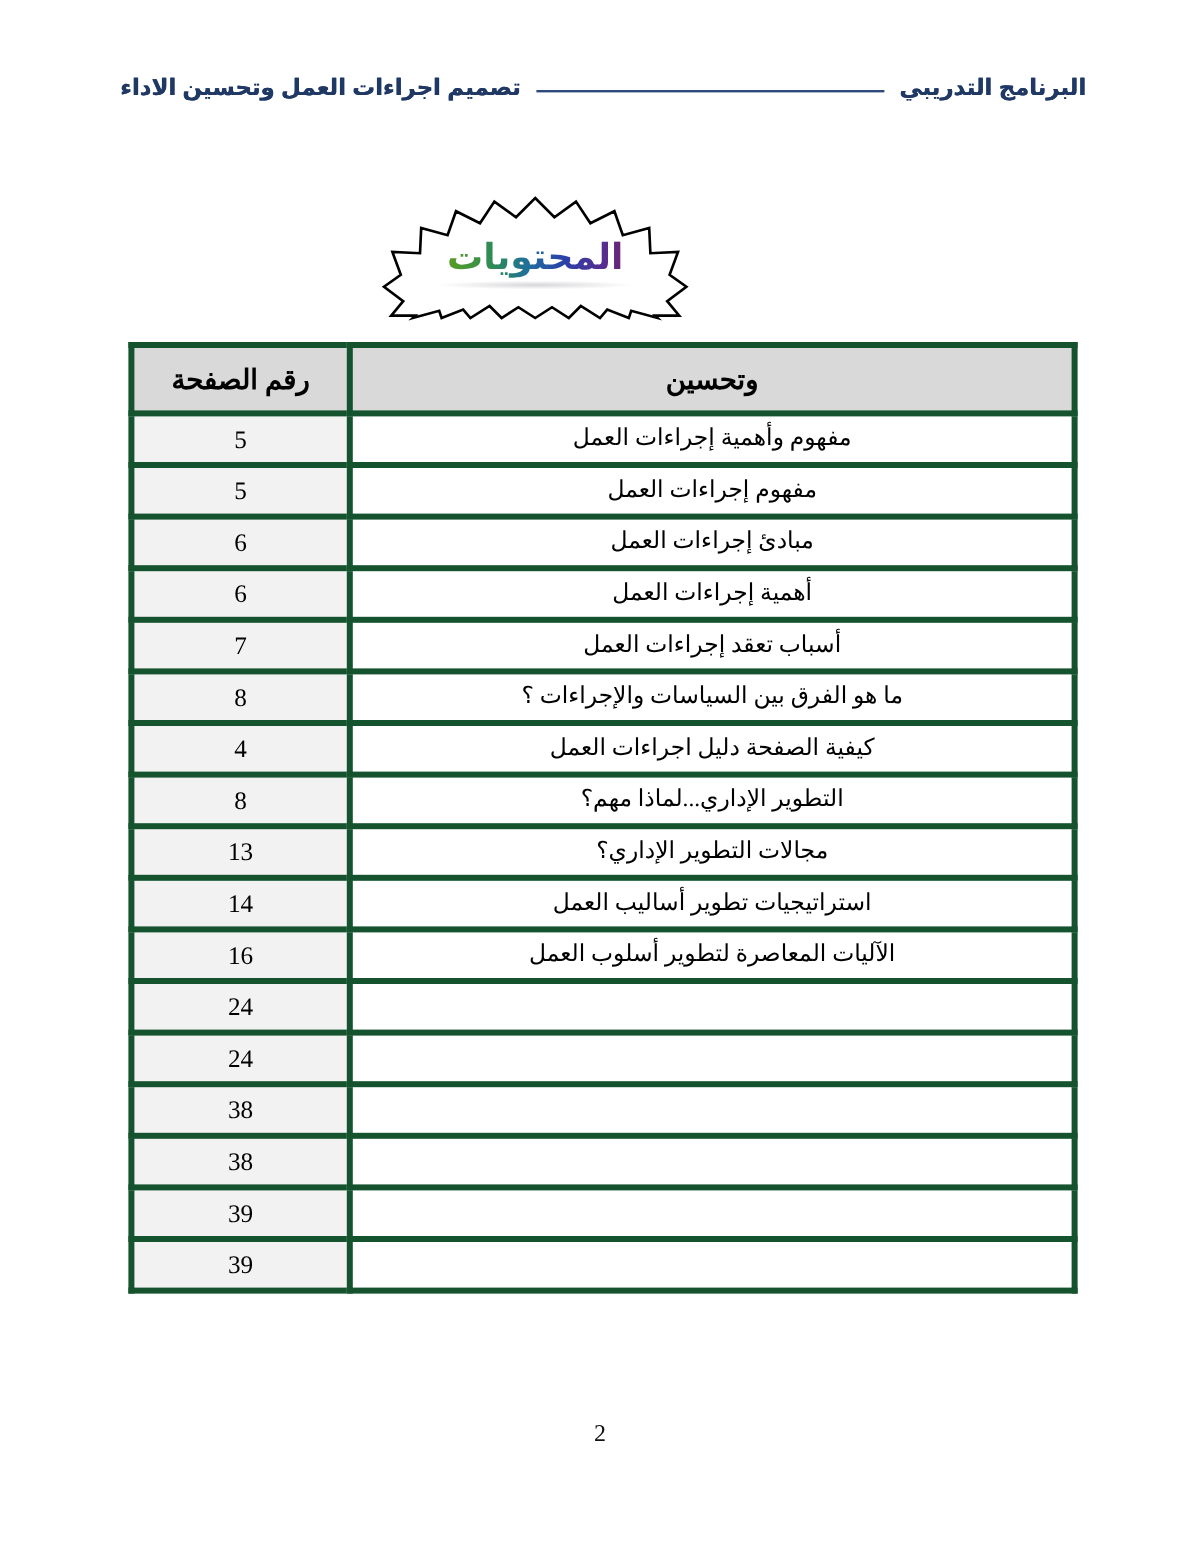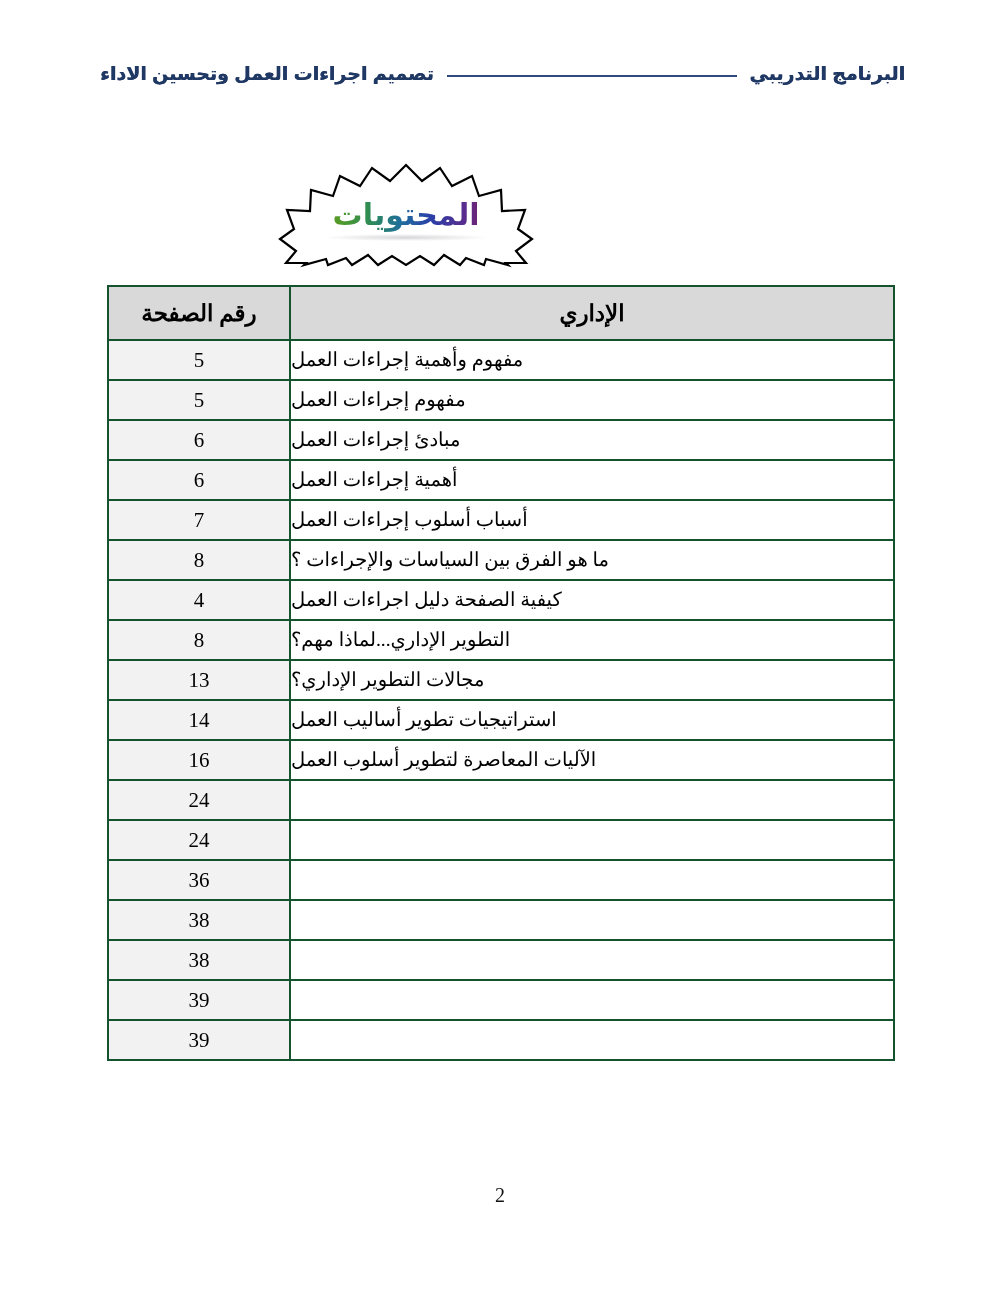--- a/index.html
+++ b/index.html
@@ -49,20 +49,21 @@
   
   .starburst-wrap {
     position: absolute;
     top: 160px;
     left: 0;
     width: 812px;
     height: 110px;
     display: flex;
     align-items: center;
     justify-content: center;
+    padding-left: 40px;
   }
   .starburst {
     position: relative;
     width: 252px;
     height: 104px;
   }
   .starburst svg {
     position: absolute;
     inset: 0;
     width: 100%;
@@ -116,39 +117,39 @@
     width: 786px;
     border-collapse: collapse;
     table-layout: fixed;
     direction: rtl;
   }
   .toc-table col.col-subject { width: 604px; }
   .toc-table col.col-page    { width: 182px; }
 
   .toc-table th,
   .toc-table td {
-    border: 2px solid #14532d;
+    border: 5px solid #14532d;
     padding: 0;
     height: 38px;
     vertical-align: middle;
   }
 
   .toc-table thead th {
     background: #D9D9D9;
     height: 52px;
     font-family: "Liberation Serif", "DejaVu Serif", serif;
     font-weight: bold;
     font-size: 23px;
     text-align: center;
     color: #000;
   }
 
   .cell-subject {
     background: #FFFFFF;
-    text-align: left;
+    text-align: center;
     padding-right: 14px;
     font-size: 19.5px;
     line-height: 1.15;
     white-space: nowrap;
     direction: rtl;
   }
   .cell-page {
     background: #F2F2F2;
     text-align: center;
     font-size: 21px;
@@ -187,21 +188,21 @@
   </div>
 </div>
 
 <table class="toc-table">
   <colgroup>
     <col class="col-subject">
     <col class="col-page">
   </colgroup>
   <thead>
     <tr>
-      <th>الإداري</th>
+      <th>وتحسين</th>
       <th>رقم الصفحة</th>
     </tr>
   </thead>
   <tbody id="toc-body">
       <tr>
         <td class="cell-subject">مفهوم وأهمية إجراءات العمل</td>
         <td class="cell-page">5</td>
       </tr>
       <tr>
         <td class="cell-subject">مفهوم إجراءات العمل</td>
@@ -209,21 +210,21 @@
       </tr>
       <tr>
         <td class="cell-subject">مبادئ إجراءات العمل</td>
         <td class="cell-page">6</td>
       </tr>
       <tr>
         <td class="cell-subject">أهمية إجراءات العمل</td>
         <td class="cell-page">6</td>
       </tr>
       <tr>
-        <td class="cell-subject">أسباب أسلوب إجراءات العمل</td>
+        <td class="cell-subject">أسباب تعقد إجراءات العمل</td>
         <td class="cell-page">7</td>
       </tr>
       <tr>
         <td class="cell-subject">ما هو الفرق بين السياسات والإجراءات ؟</td>
         <td class="cell-page">8</td>
       </tr>
       <tr>
         <td class="cell-subject">كيفية الصفحة دليل اجراءات العمل</td>
         <td class="cell-page">4</td>
       </tr>
@@ -246,24 +247,20 @@
       <tr>
         <td class="cell-subject"></td>
         <td class="cell-page">24</td>
       </tr>
       <tr>
         <td class="cell-subject"></td>
         <td class="cell-page">24</td>
       </tr>
       <tr>
         <td class="cell-subject"></td>
-        <td class="cell-page">36</td>
-      </tr>
-      <tr>
-        <td class="cell-subject"></td>
         <td class="cell-page">38</td>
       </tr>
       <tr>
         <td class="cell-subject"></td>
         <td class="cell-page">38</td>
       </tr>
       <tr>
         <td class="cell-subject"></td>
         <td class="cell-page">39</td>
       </tr>

